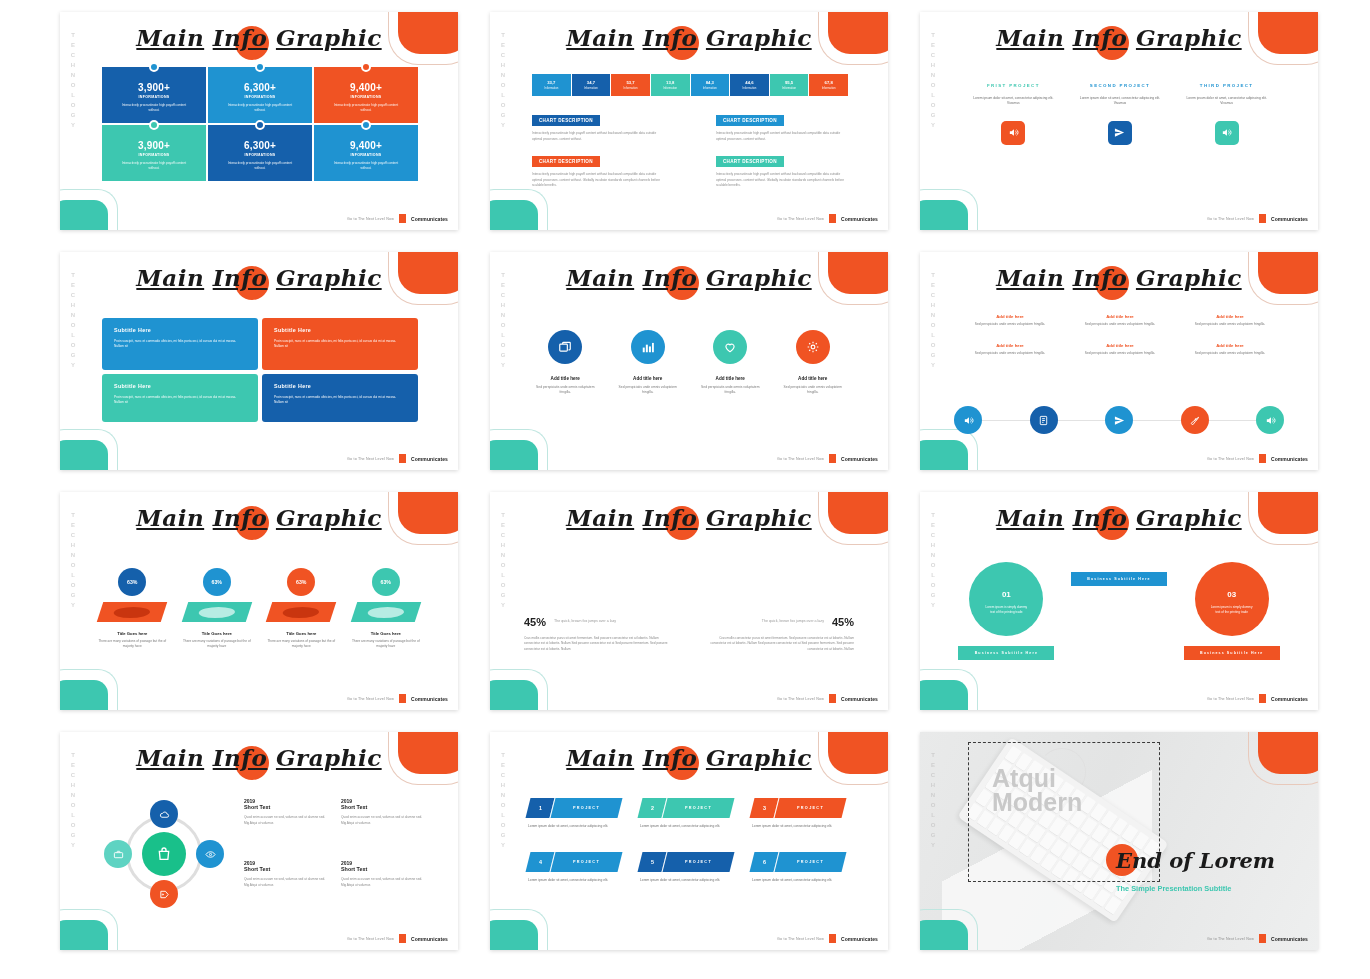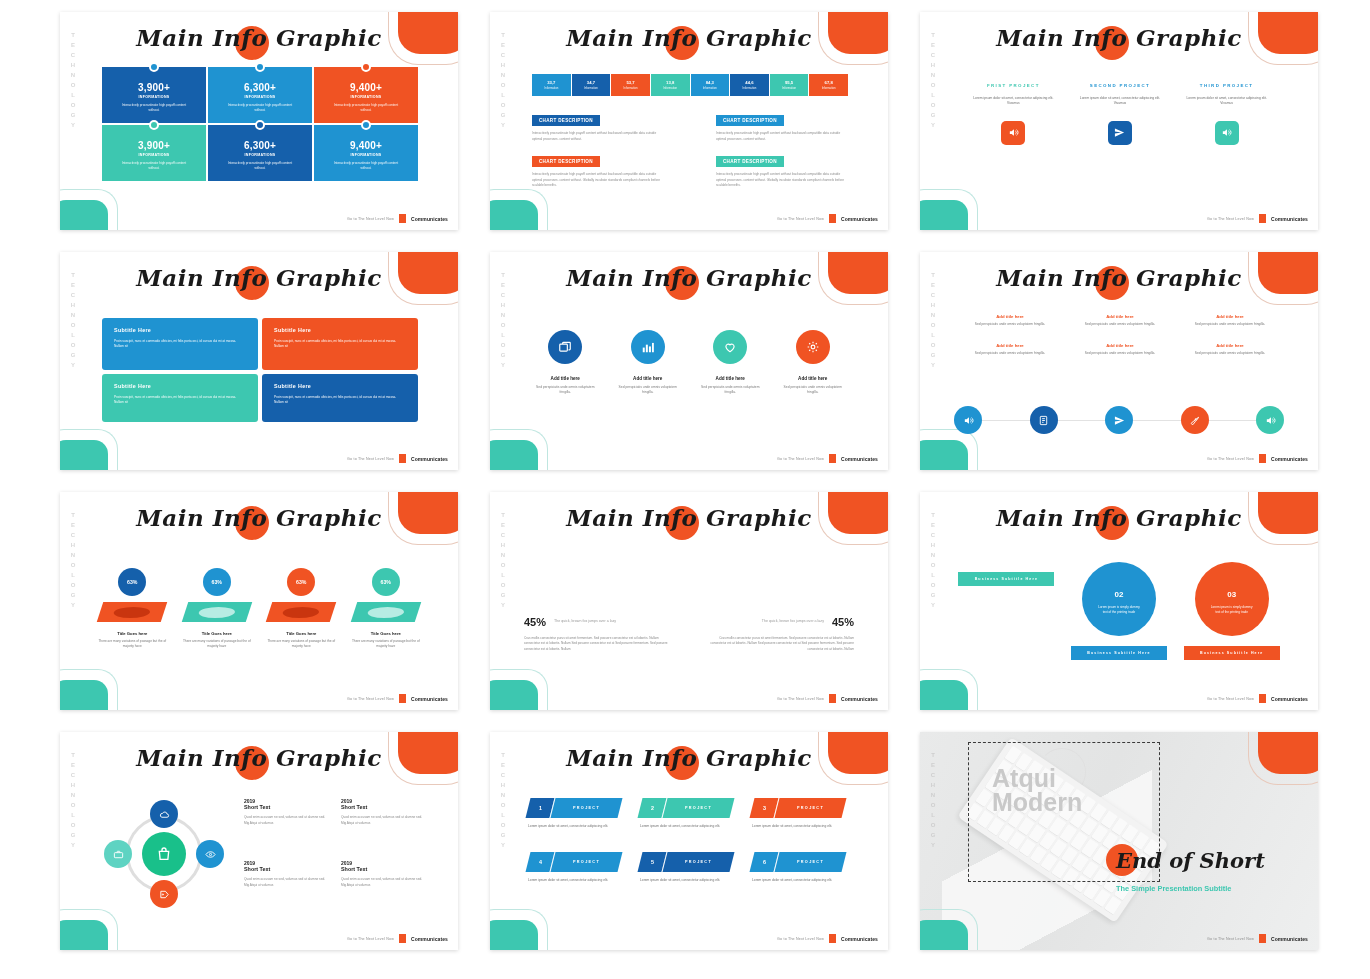--- a/index.html
+++ b/index.html
@@ -51,21 +51,21 @@
   .title{
     position:absolute;top:12px;left:0;width:100%;text-align:center;
     font-family:"DejaVu Serif", serif;
     font-style:italic;font-size:23px;font-weight:700;color:#1a1a1a;
     letter-spacing:.5px;white-space:nowrap;
   }
   .title-dot{
     position:absolute;top:14px;left:50%;margin-left:-24px;
     width:34px;height:34px;border-radius:50%;background:#f05323;z-index:0;
   }
-  .title-txt{position:relative;z-index:1;}
+  .title-txt{position:relative;z-index:1;text-decoration:underline;}
   .footer{
     position:absolute;bottom:7px;right:10px;display:flex;align-items:center;gap:5px;
   }
   .footer-note{font-size:3.6px;color:#8a8a8a;letter-spacing:.2px;}
   .footer-sq{width:7px;height:9px;background:#f05323;}
   .footer-brand{font-size:5px;font-weight:700;color:#1a1a1a;letter-spacing:.1px;}
 
   
   .cards{position:absolute;left:42px;top:55px;width:316px;display:grid;
     grid-template-columns:repeat(3,1fr);grid-template-rows:repeat(2,56px);
@@ -772,27 +772,27 @@
         <span>Y</span>
       </div>
     <div class="title-dot"></div>
     <div class="title">
       <span class="title-txt">Main</span>
       <span class="title-txt">Info</span>
       <span class="title-txt">Graphic</span>
     </div>
     <div class="big3">
       <div class="col">
+        <div class="bcirc" style="background:#3dc7b0">
+          <span class="n">01</span>
+          <span class="p">Lorem ipsum is simply dummy text of the printing trade</span>
+        </div>
         <div class="bbar" style="background:#3dc7b0">Business Subtitle Here</div>
       </div>
       <div class="col">
-        <div class="bcirc" style="background:#1f93d1">
-          <span class="n">02</span>
-          <span class="p">Lorem ipsum is simply dummy text of the printing trade</span>
-        </div>
         <div class="bbar" style="background:#1f93d1">Business Subtitle Here</div>
       </div>
       <div class="col">
         <div class="bcirc" style="background:#f05323">
           <span class="n">03</span>
           <span class="p">Lorem ipsum is simply dummy text of the printing trade</span>
         </div>
         <div class="bbar" style="background:#f05323">Business Subtitle Here</div>
       </div>
     </div>
@@ -1078,21 +1078,21 @@
         <span>O</span>
         <span>G</span>
         <span>Y</span>
       </div>
     <div class="s12-dash"></div>
     <div class="s12-modern">
       <div>Atqui</div>
       <div>Modern</div>
     </div>
     <div class="s12-dot"></div>
-    <div class="s12-end">End of Short</div>
+    <div class="s12-end">End of Lorem</div>
     <div class="s12-sub">The Simple Presentation Subtitle</div>
     <div class="footer">
       <span class="footer-note">Go to The Next Level Now</span>
       <span class="footer-sq"></span>
       <span class="footer-brand">Communicates</span>
     </div>
   </div>
 
 </div>
 

